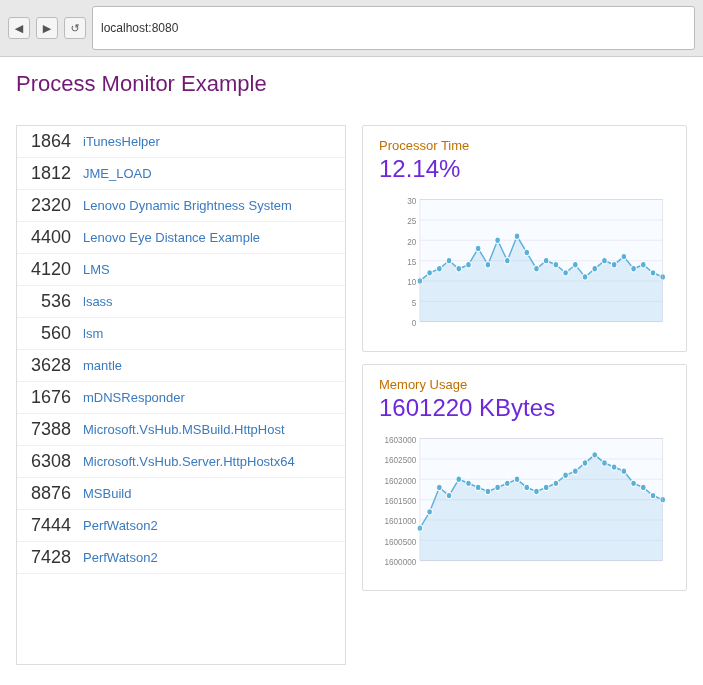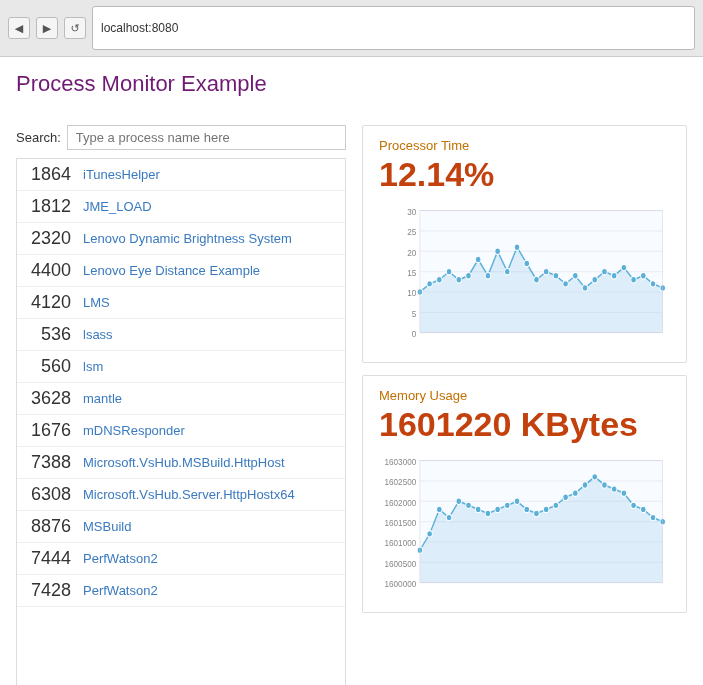--- a/index.html
+++ b/index.html
@@ -108,23 +108,23 @@
       background: white;
       padding: 12px 16px 10px;
       border-radius: 2px;
     }
     .metric-label {
       font-size: 13px;
       color: #c07000;
       margin-bottom: 2px;
     }
     .metric-value {
-      font-size: 34px;
-      font-weight: bold;
-      color: #c2410c;
+      font-size: 24px;
+      font-weight: normal;
+      color: #6d28d9;
       margin-bottom: 8px;
     }
     .chart-area {
       position: relative;
       height: 150px;
       width: 100%;
     }
     svg.chart {
       width: 100%;
       height: 100%;
@@ -139,24 +139,20 @@
   <button class="nav-btn">↺</button>
   <div class="address-bar">localhost:8080</div>
 </div>
 
 <div class="page-content">
   <h1 class="page-title">Process Monitor Example</h1>
 
   <div class="main-layout">
 
     <div class="left-panel">
-      <div class="search-row">
-        <span class="search-label">Search:</span>
-        <input class="search-input" type="text" placeholder="Type a process name here" style="">
-      </div>
       <div class="process-list-container">
 
       <div class="process-row">
             <span class="process-id">1864</span>
             <span class="process-name">iTunesHelper</span>
           </div>
           <div class="process-row">
             <span class="process-id">1812</span>
             <span class="process-name">JME_LOAD</span>
           </div>

